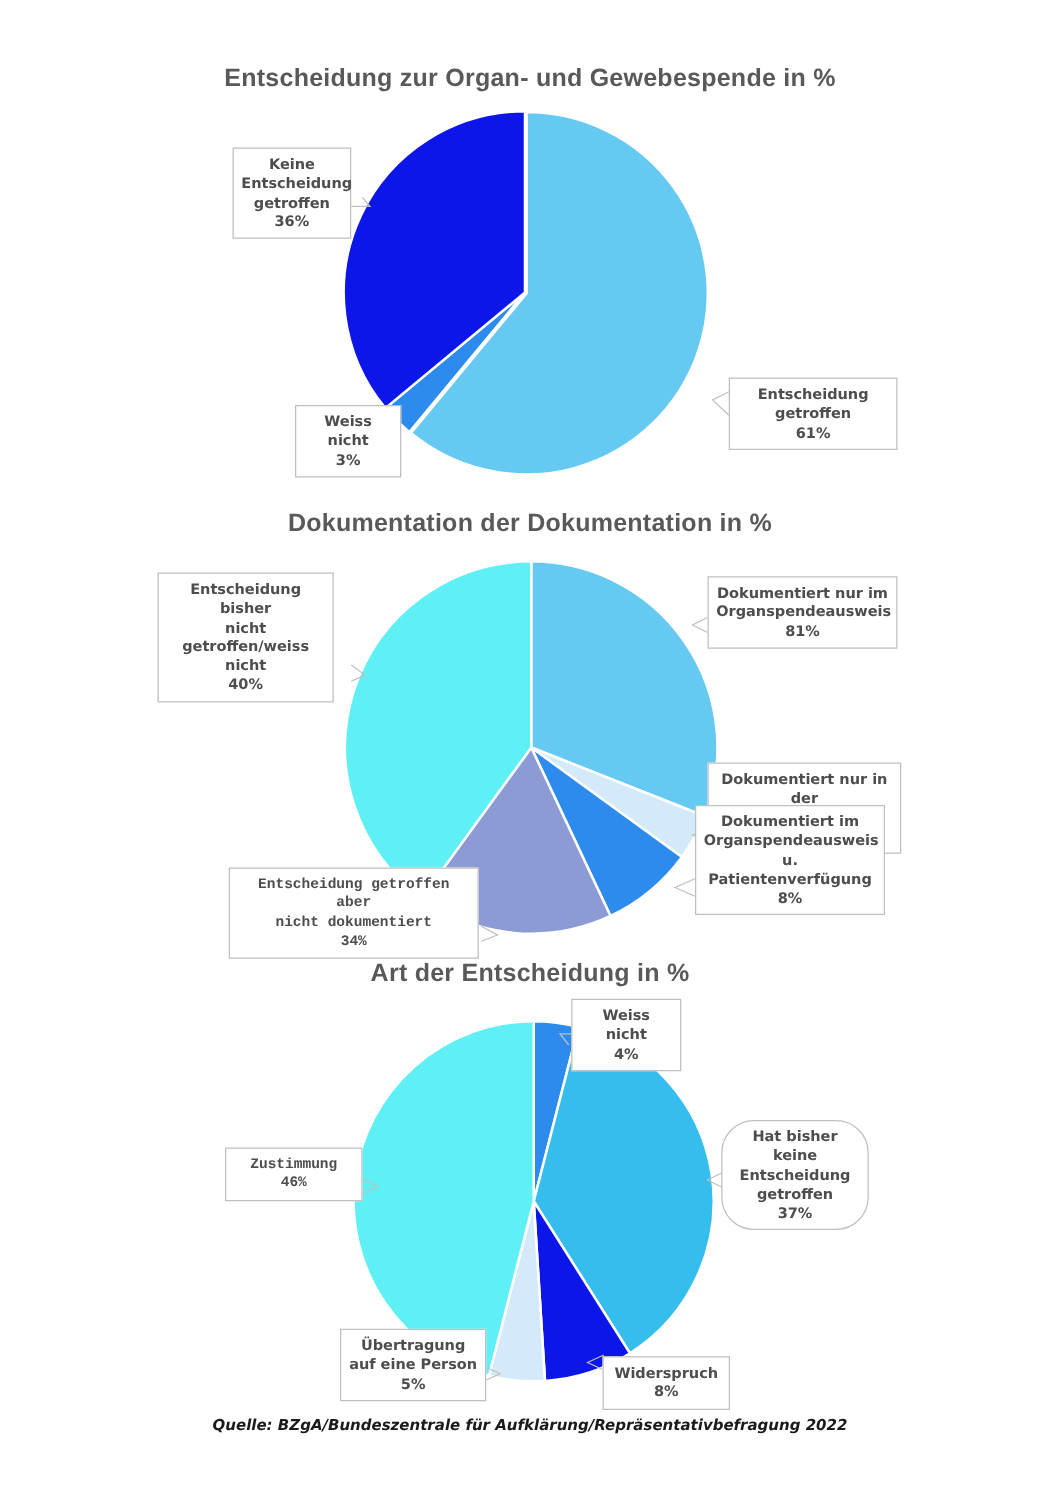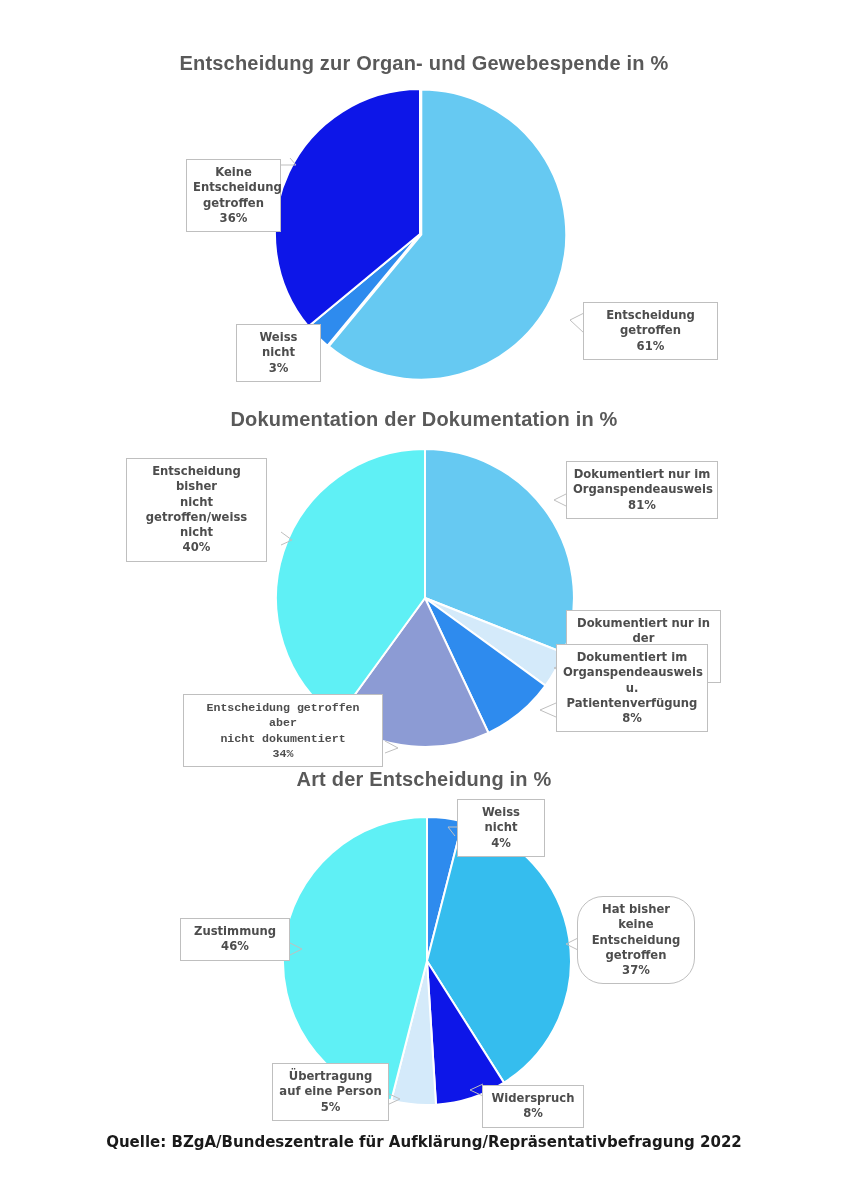--- a/index.html
+++ b/index.html
@@ -54,24 +54,25 @@
     display: block;
   }
   .leader {
     position: absolute;
     z-index: 2;
   }
   .source {
     position: absolute;
     width: 848px;
     text-align: center;
-    font-size: 15px;
+    font-size: 12px;
     font-weight: bold;
     color: #1a1a1a;
     font-family: "DejaVu Sans", sans-serif;
+    font-style: italic;
   }
   svg { display: block; overflow: visible; }
 </style>
 </head>
 <body>
 
 <div class="page">
 
   <div class="chart-block" style="top:52px;">
     <div class="chart-title">Entscheidung zur Organ- und Gewebespende in %</div>
@@ -89,21 +90,21 @@
       </g>
     </svg>
   </div>
 
   <svg class="leader" style="left:0; top:0; width:848px; height:1200px; pointer-events:none;">
     <polyline points="281,165 296,165 290,158" fill="none" stroke="#bfbfbf" stroke-width="1"></polyline>
     <polyline points="310,335 318,335 318,327" fill="none" stroke="#bfbfbf" stroke-width="1"></polyline>
     <polyline points="584,333 570,320 584,313" fill="none" stroke="#bfbfbf" stroke-width="1"></polyline>
   </svg>
 
-  <div class="callout" style="left:186px; top:118px; width:95px;margin-top:41px;">
+  <div class="callout" style="left:186px; top:118px; width:95px;">
     <span>Keine</span><br>
     <span>Entscheidung</span><br>
     <span>getroffen</span><br>
     <span class="pct">36%</span>
   </div>
 
   <div class="callout" style="left:236px; top:324px; width:85px;">
     <span>Weiss nicht</span><br>
     <span class="pct">3%</span>
   </div>
@@ -209,21 +210,21 @@
     <span class="pct">4%</span>
   </div>
 
   <div class="callout" style="left:577px; top:896px; width:118px;border-radius:26px;">
     <span>Hat bisher keine</span><br>
     <span>Entscheidung</span><br>
     <span>getroffen</span><br>
     <span class="pct">37%</span>
   </div>
 
-  <div class="callout" style="left:180px; top:918px; width:110px;">
+  <div class="callout" style="left:180px; top:918px; width:110px;font-family:Liberation Mono, monospace;">
     <span>Zustimmung</span><br>
     <span class="pct">46%</span>
   </div>
 
   <div class="callout" style="left:272px; top:1063px; width:117px;">
     <span>Übertragung</span><br>
     <span>auf eine Person</span><br>
     <span class="pct">5%</span>
   </div>
 

